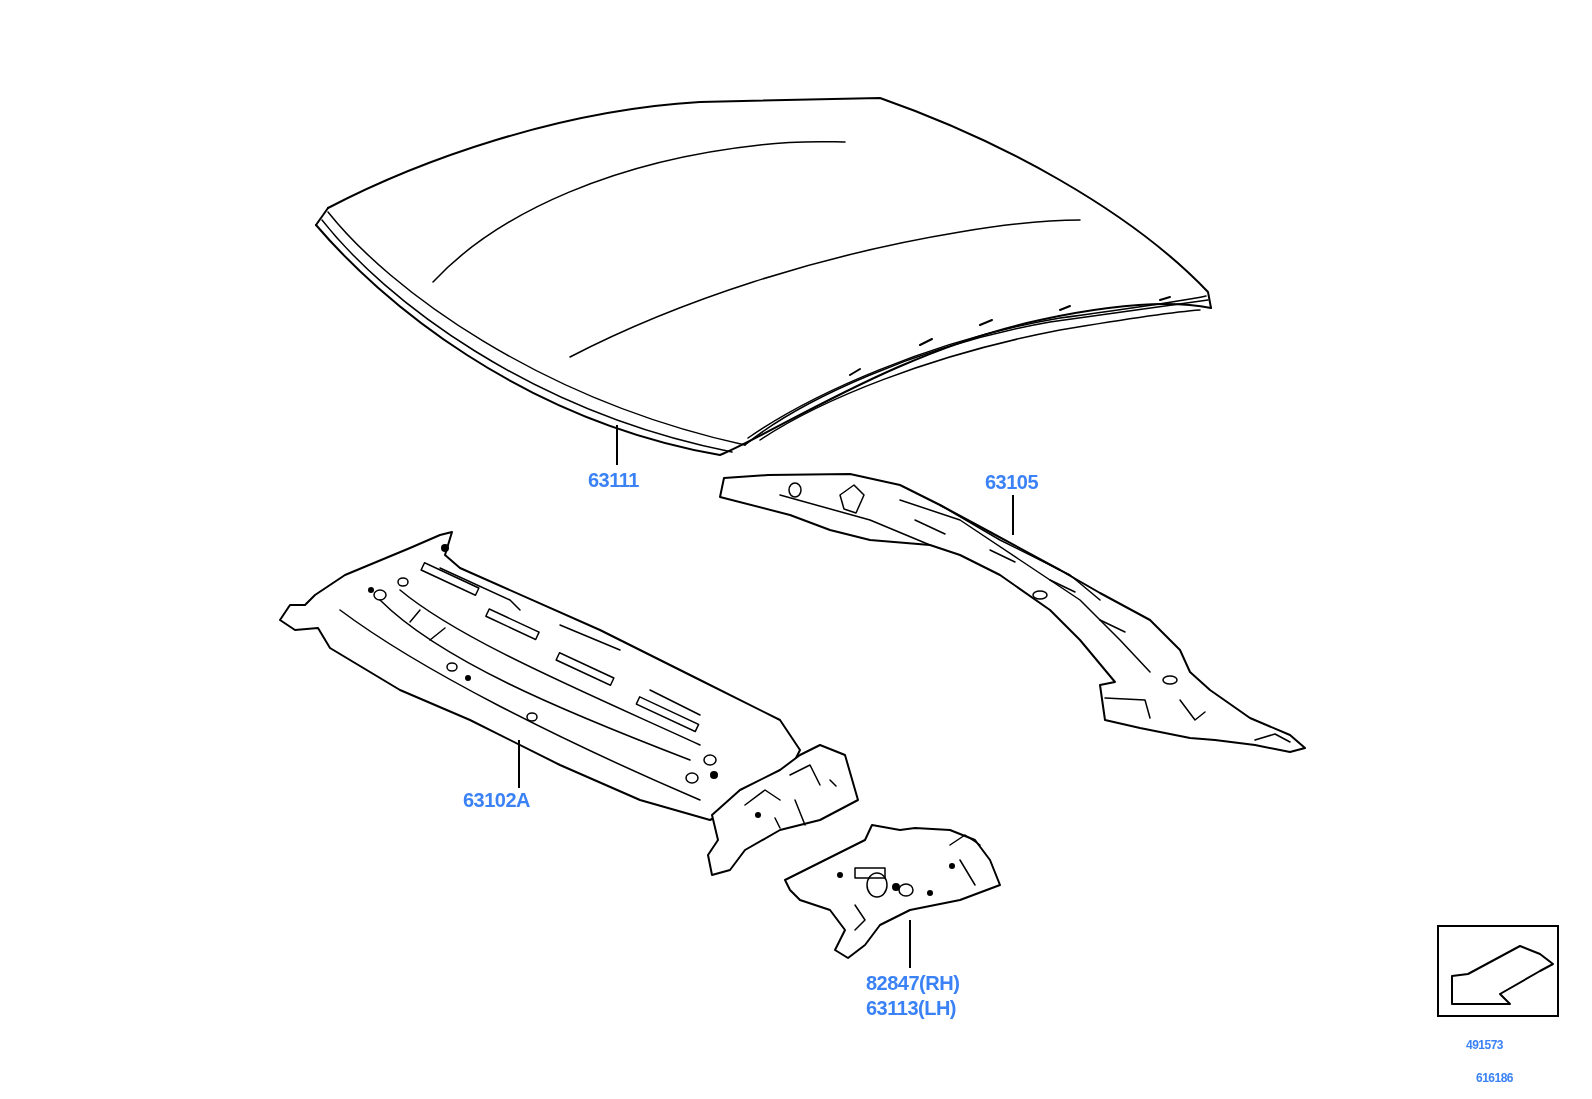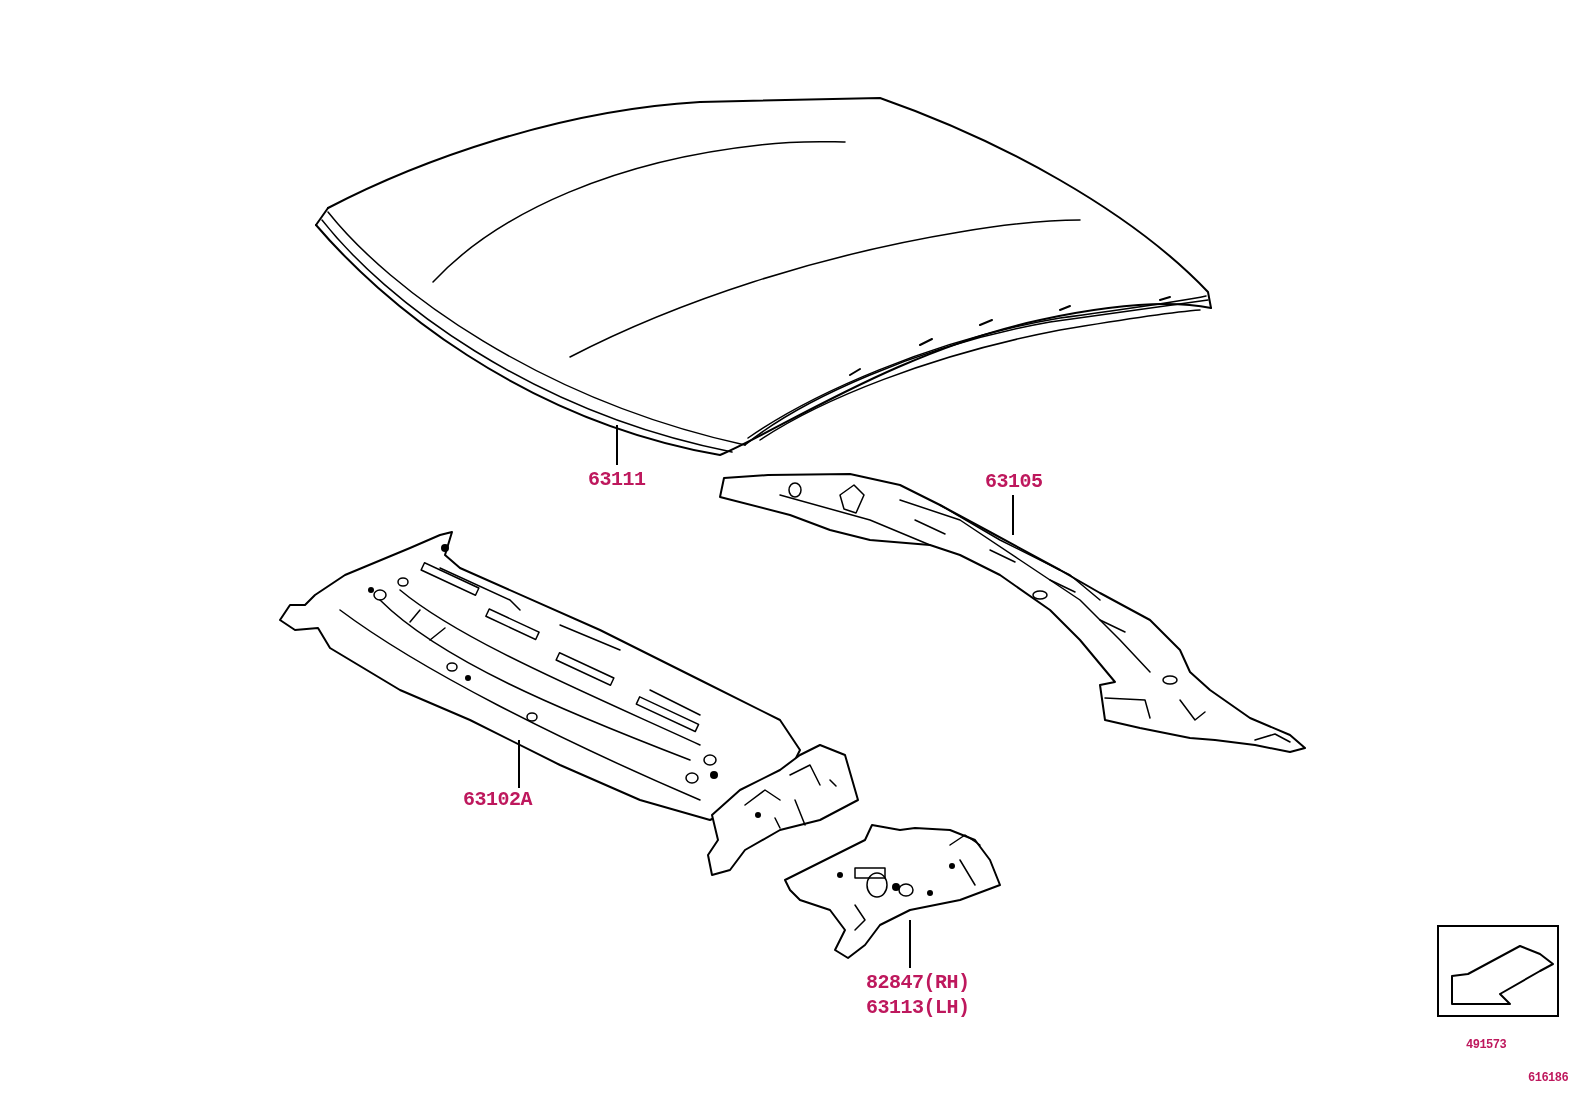--- a/index.html
+++ b/index.html
@@ -2,21 +2,21 @@
 <html><head>
   <meta charset="utf-8">
   <style>
     html, body { margin: 0; padding: 0; background: #ffffff; }
     body { width: 1592px; height: 1099px; position: relative; overflow: hidden; font-family: "DejaVu Serif", serif; }
     svg.diagram { position: absolute; left: 0; top: 0; width: 1592px; height: 1099px; }
     .ln { fill: none; stroke: #000; stroke-width: 2; stroke-linejoin: round; stroke-linecap: round; }
     .ln-thin { fill: none; stroke: #000; stroke-width: 1.5; stroke-linejoin: round; stroke-linecap: round; }
     .fillw { fill: #fff; stroke: #000; stroke-width: 2; stroke-linejoin: round; }
     .dot { fill: #000; }
-    .label { position: absolute; font-family: Liberation Mono, monospace; font-weight: bold; font-size: 20px; color: #be185d; letter-spacing: -0.5px; white-space: nowrap; line-height: 1; }
+    .label { position: absolute; font-family: Liberation Sans, sans-serif; font-weight: bold; font-size: 20px; color: #3b82f6; letter-spacing: -0.5px; white-space: nowrap; line-height: 1; }
     .label.small { font-size: 12px; margin-top: 12px; }
     .leader { position: absolute; background: #000; width: 2px; }
     .ref-box { position: absolute; left: 1437px; top: 925px; width: 122px; height: 92px; border: 2px solid #000; box-sizing: border-box; }
   </style>
 </head>
 <body>
 
 <svg class="diagram" viewBox="0 0 1592 1099" xmlns="http://www.w3.org/2000/svg">
 
   <g>
@@ -102,13 +102,13 @@
 <div class="leader" style="left:909px; top:920px; height:48px;"></div>
 
 <div class="label" style="left:588px; top:470px;">63111</div>
 <div class="label" style="left:985px; top:472px;text-align:center;">63105</div>
 <div class="label" style="left:463px; top:790px;">63102A</div>
 <div class="label" style="left:866px; top:973px;">82847(RH)</div>
 <div class="label" style="left:866px; top:998px;">63113(LH)</div>
 
 <div class="ref-box"></div>
 <div class="label small" style="left:1466px; top:1027px;">491573</div>
-<div class="label small" style="left:1528px; top:1060px;">616186</div>
+<div class="label small" style="left:1476px; top:1060px;">616186</div>
 
 </body></html>

